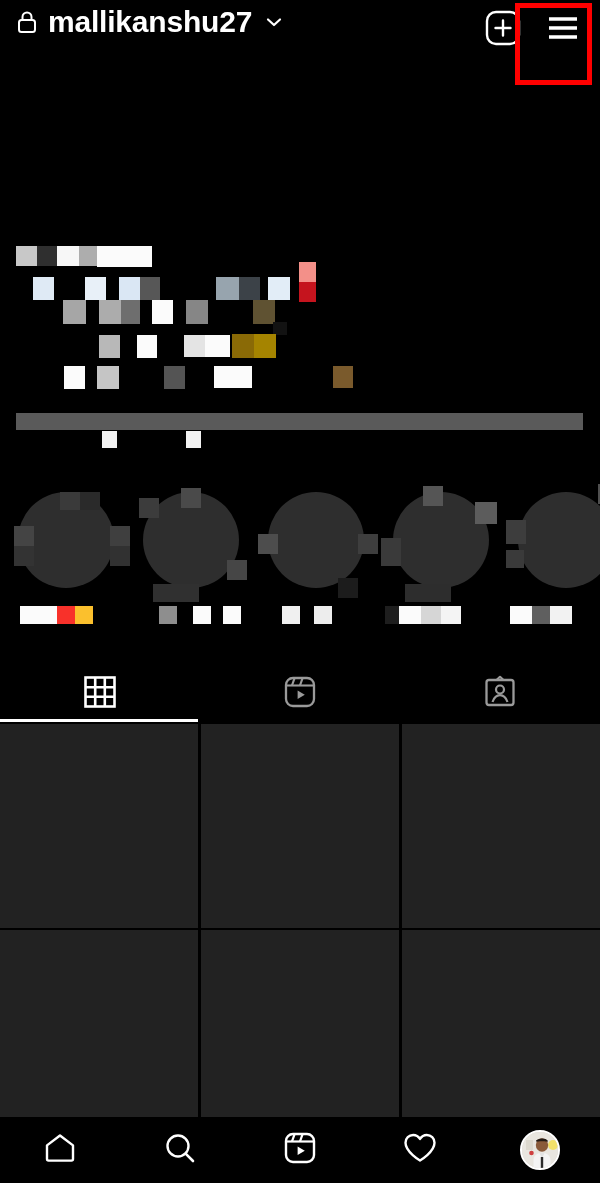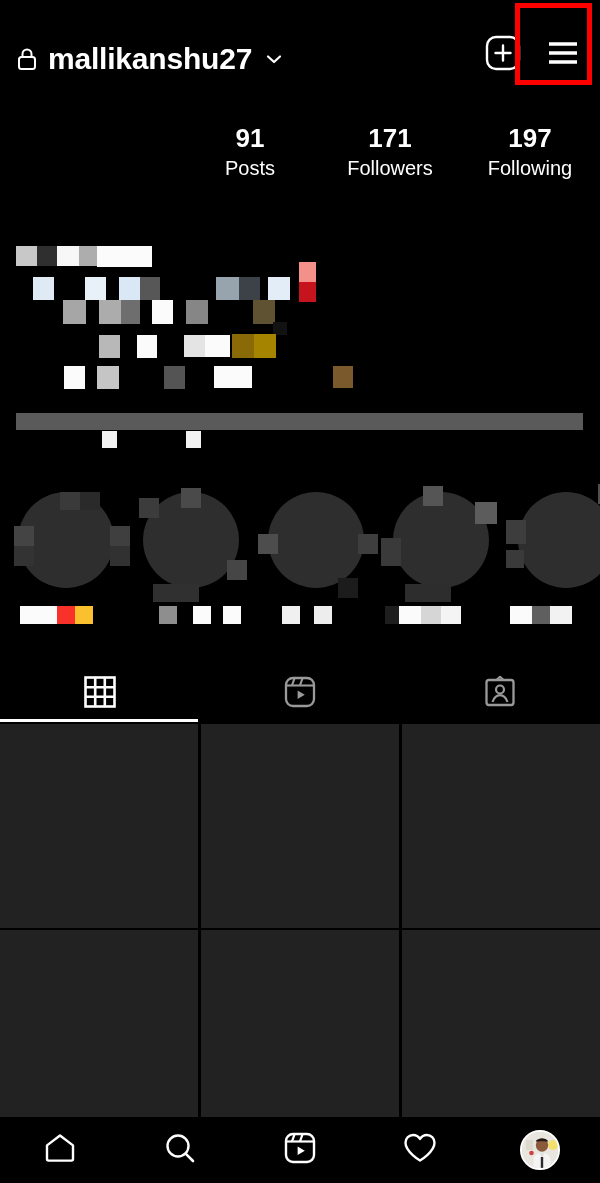--- a/index.html
+++ b/index.html
@@ -7,21 +7,21 @@
     width:600px; height:1183px;
     background:#000; overflow:hidden;
     font-family:"Liberation Sans", sans-serif;
     -webkit-font-smoothing:antialiased;
   }
   #screen { position:relative; width:600px; height:1183px; background:#000; }
 
   
   #header {
     position:absolute; left:0; top:0; width:600px; height:90px;
-    display:flex; align-items:flex-end; padding:16px 16px;
+    display:flex; align-items:flex-start; padding:7px 16px;
   }
   #username-group { display:flex; align-items:center; gap:10px; }
   #lock-icon { width:22px; height:24px; flex:none; }
   #username-text {
     color:#fff; font-size:30px; font-weight:bold; letter-spacing:-0.2px;
     line-height:1;
   }
   #chevron-icon { width:20px; height:20px; flex:none; margin-left:2px; }
   #header-spacer { flex:1; }
   #header-actions { display:flex; align-items:center; gap:20px; }
@@ -127,34 +127,20 @@
       </div>
       <div id="menu-button">
         <svg width="34" height="26" viewBox="0 0 34 26" fill="none">
           <path d="M3 4h28M3 13h28M3 22h28" stroke="#fff" stroke-width="3.4" stroke-linecap="butt"></path>
         </svg>
       </div>
     </div>
   </div>
   <div id="menu-highlight"></div>
 
-  <div id="stats">
-    <div class="stat">
-      <span class="stat-value">91</span>
-      <span class="stat-label">Posts</span>
-    </div>
-    <div class="stat">
-      <span class="stat-value">171</span>
-      <span class="stat-label">Followers</span>
-    </div>
-    <div class="stat">
-      <span class="stat-value">197</span>
-      <span class="stat-label">Following</span>
-    </div>
-  </div>
 
   <div id="bio">
       <div class="px" style="left: 16px; top: 16px; width: 21px; height: 20px; background: rgb(200, 200, 200);"></div>
       <div class="px" style="left: 37px; top: 16px; width: 20px; height: 20px; background: rgb(47, 47, 47);"></div>
       <div class="px" style="left: 57px; top: 16px; width: 22px; height: 20px; background: rgb(247, 247, 247);"></div>
       <div class="px" style="left: 79px; top: 16px; width: 20px; height: 20px; background: rgb(173, 173, 173);"></div>
       <div class="px" style="left: 97px; top: 16px; width: 55px; height: 21px; background: rgb(251, 251, 251);"></div>
       <div class="px" style="left: 33px; top: 47px; width: 21px; height: 23px; background: rgb(223, 234, 245);"></div>
       <div class="px" style="left: 85px; top: 47px; width: 21px; height: 23px; background: rgb(232, 240, 248);"></div>
       <div class="px" style="left: 119px; top: 47px; width: 21px; height: 23px; background: rgb(218, 231, 244);"></div>

